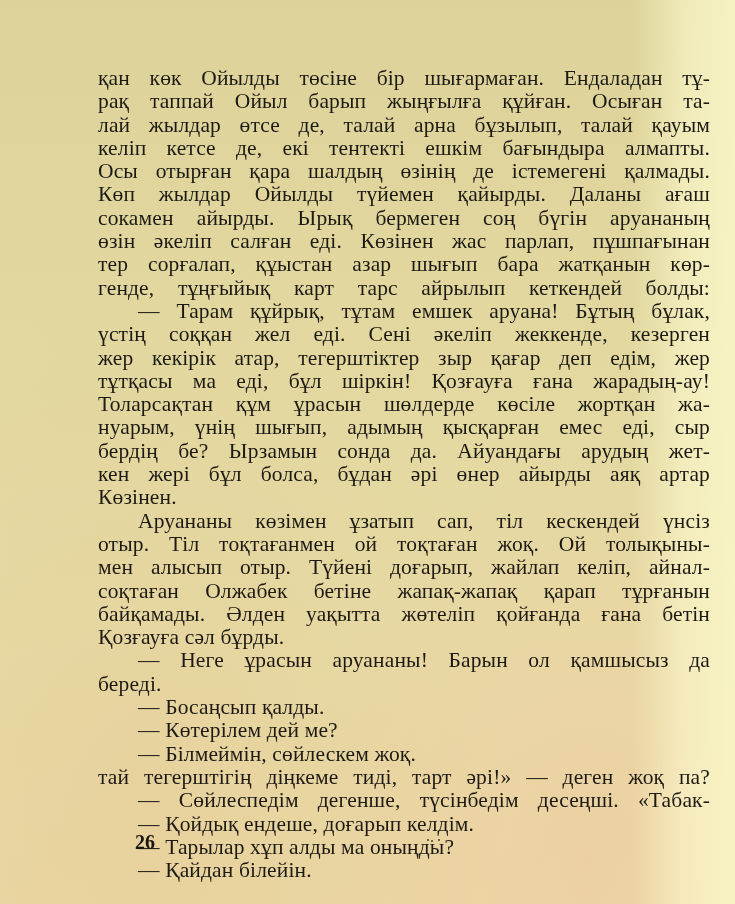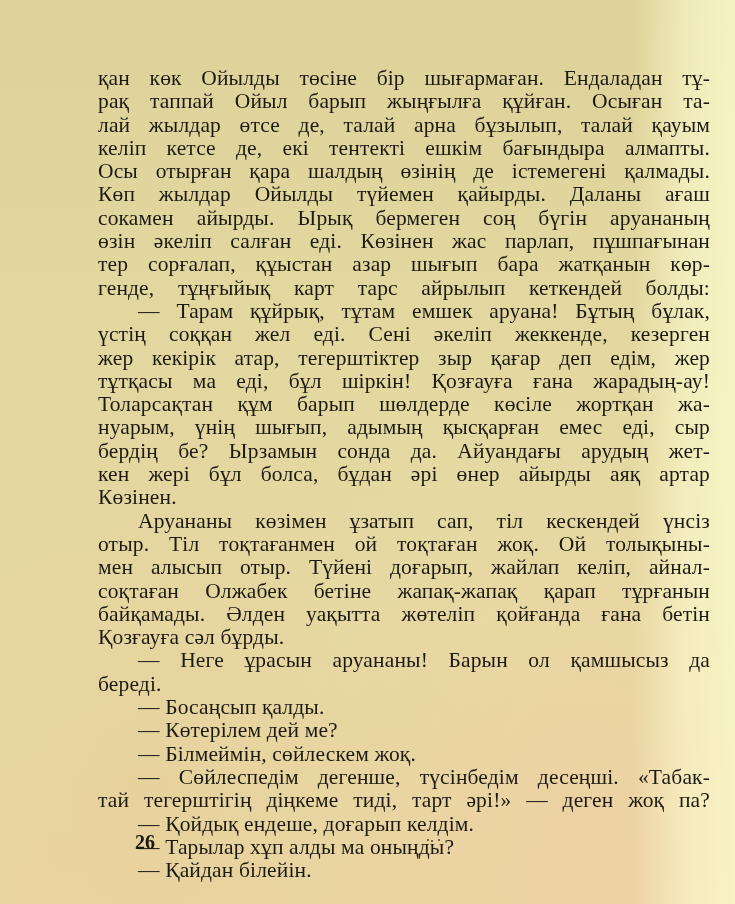--- a/index.html
+++ b/index.html
@@ -96,21 +96,21 @@
       <span class="line">өзін әкеліп салған еді. Көзінен жас парлап, пұшпағынан</span>
       <span class="line">тер сорғалап, құыстан азар шығып бара жатқанын көр-</span>
       <span class="line">генде, тұңғыйық карт тарс айрылып кеткендей болды:</span>
     </div>
 
     <div class="para">
       <span class="line indented">— Тарам құйрық, тұтам емшек аруана! Бұтың бұлак,</span>
       <span class="line">үстің соққан жел еді. Сені әкеліп жеккенде, кезерген</span>
       <span class="line">жер кекірік атар, тегерштіктер зыр қағар деп едім, жер</span>
       <span class="line">тұтқасы ма еді, бұл шіркін! Қозғауға ғана жарадың-ау!</span>
-      <span class="line">Толарсақтан құм барып шөлдерде көсіле жортқан жа-</span>
+      <span class="line">Толарсақтан құм ұрасын шөлдерде көсіле жортқан жа-</span>
       <span class="line">нуарым, үнің шығып, адымың қысқарған емес еді, сыр</span>
       <span class="line">бердің бе? Ырзамын сонда да. Айуандағы арудың жет-</span>
       <span class="line">кен жері бұл болса, бұдан әрі өнер айырды аяқ артар</span>
       <span class="line last">Көзінен.</span>
     </div>
 
     <div class="para">
       <span class="line indented">Аруананы көзімен ұзатып сап, тіл кескендей үнсіз</span>
       <span class="line">отыр. Тіл тоқтағанмен ой тоқтаған жоқ. Ой толықыны-</span>
       <span class="line">мен алысып отыр. Түйені доғарып, жайлап келіп, айнал-</span>
@@ -130,22 +130,22 @@
 
     <div class="para">
       <span class="line indented last">— Көтерілем дей ме?</span>
     </div>
 
     <div class="para">
       <span class="line indented last">— Білмеймін, сөйлескем жоқ.</span>
     </div>
 
     <div class="para">
+      <span class="line">тай тегерштігің діңкеме тиді, тарт әрі!» — деген жоқ па?</span>
       <span class="line indented">— Сөйлеспедім дегенше, түсінбедім десеңші. «Табак-</span>
-      <span class="line">тай тегерштігің діңкеме тиді, тарт әрі!» — деген жоқ па?</span>
     </div>
 
     <div class="para">
       <span class="line indented last">— Қойдық ендеше, доғарып келдім.</span>
     </div>
 
     <div class="para">
       <span class="line indented last">— Тарылар хұп алды ма оныңды?</span>
     </div>
 

